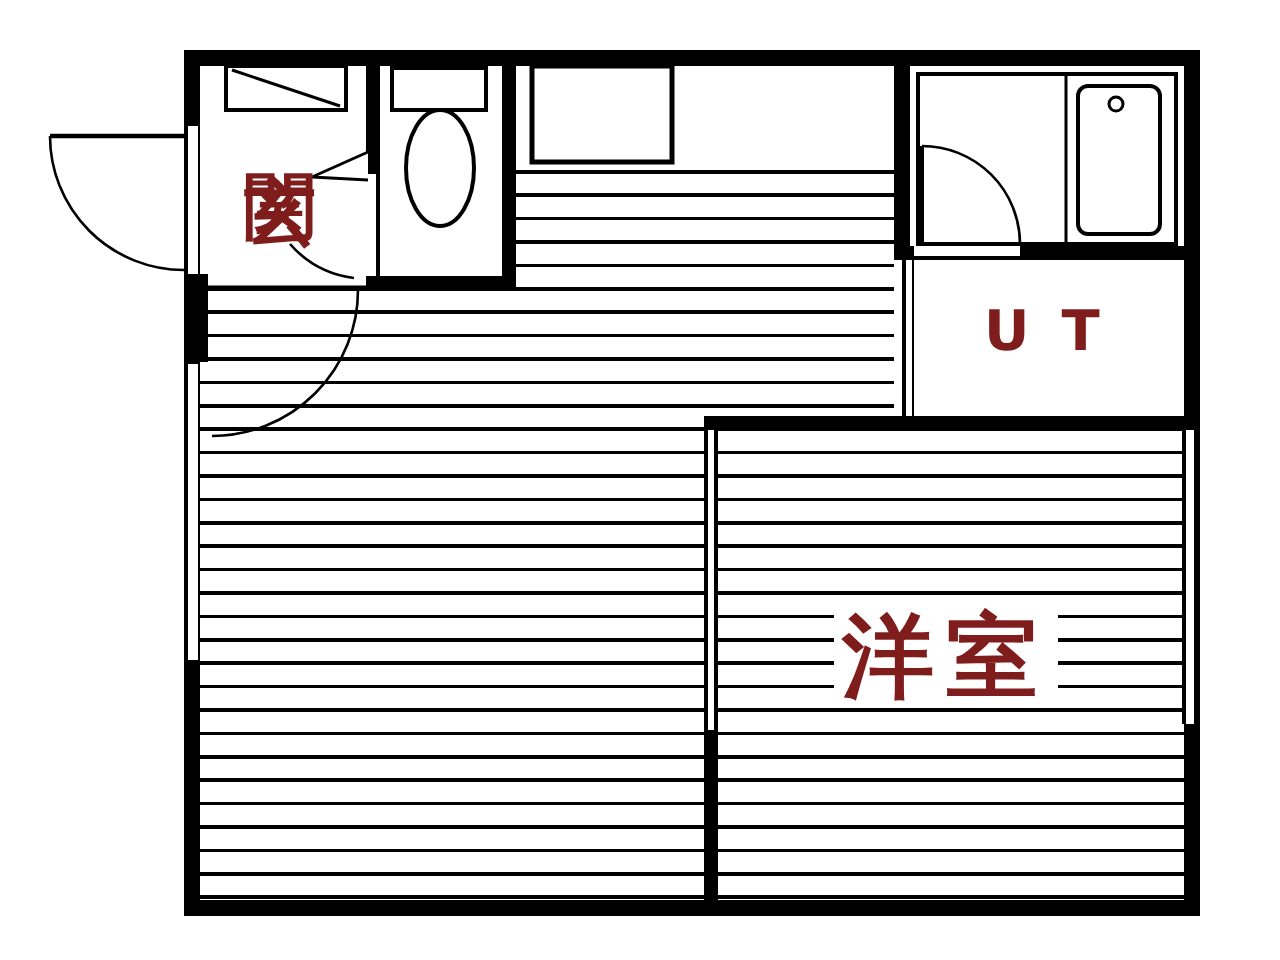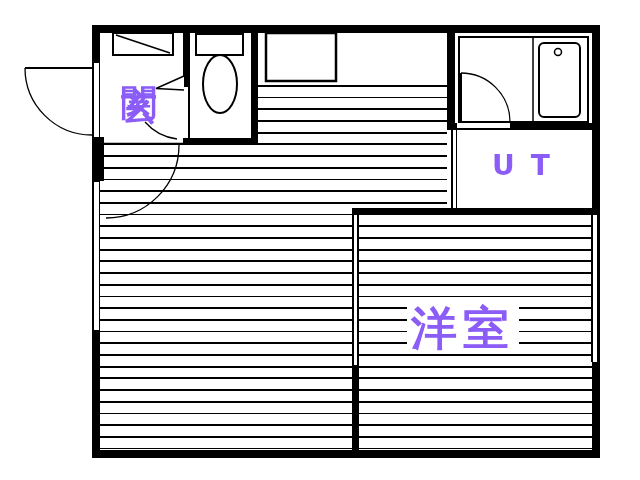--- a/index.html
+++ b/index.html
@@ -5,21 +5,21 @@
   html,body{margin:0;padding:0;background:#fff;}
   #plan{position:relative;width:640px;height:480px;background:#fff;overflow:hidden;
         font-family:"DejaVu Sans","Liberation Sans",sans-serif;}
   .wall{position:absolute;background:#000;}
   .thin{position:absolute;background:#000;}
   .whitebox{position:absolute;background:#fff;}
   
   #stripes{position:absolute;left:100px;top:85px;width:497px;height:365px;
     background:repeating-linear-gradient(to bottom,#000 0px,#000 1.8px,transparent 1.8px,transparent 11.7px);}
   svg.overlay{position:absolute;left:0;top:0;z-index:6;}
-  .label{position:absolute;color:#8b5cf6;font-weight:bold;z-index:8;line-height:1;}
+  .label{position:absolute;color:#7f1d1d;font-weight:bold;z-index:8;line-height:1;}
   .label.boxed{background:#fff;padding:2px 4px;}
   #label-entrance{writing-mode:vertical-rl;text-orientation:upright;font-size:36px;letter-spacing:2px;}
   #label-living{font-size:46px;letter-spacing:6px;}
   #label-western{font-size:46px;letter-spacing:6px;}
   #label-ut{font-size:28px;letter-spacing:16px;}
   .z2{z-index:2;} .z3{z-index:3;} .z4{z-index:4;}
 </style>
 </head>
 <body>
 
@@ -104,16 +104,16 @@
       <path d="M 179 145 A 73 73 0 0 1 106 218" fill="none" stroke="#000" stroke-width="1.3"></path>
     </g>
 
     <g>
       <path d="M 184 76 L 156 88.5 L 184 90" fill="#fff" stroke="#000" stroke-width="1.5"></path>
       <path d="M 145 122 A 51 51 0 0 0 177 139" fill="none" stroke="#000" stroke-width="1.3"></path>
     </g>
   </svg>
 
   <div class="label" id="label-entrance" style="left:121px;top:56px;">玄関</div>
-  <div class="label boxed" id="label-western" style="left:407px;top:303px;">洋室</div>
+  <div class="label boxed" id="label-western" style="left:417px;top:303px;">洋室</div>
   <div class="label" id="label-ut" style="left:492px;top:152px;">UT</div>
 
 </div>
 
 </body></html>

